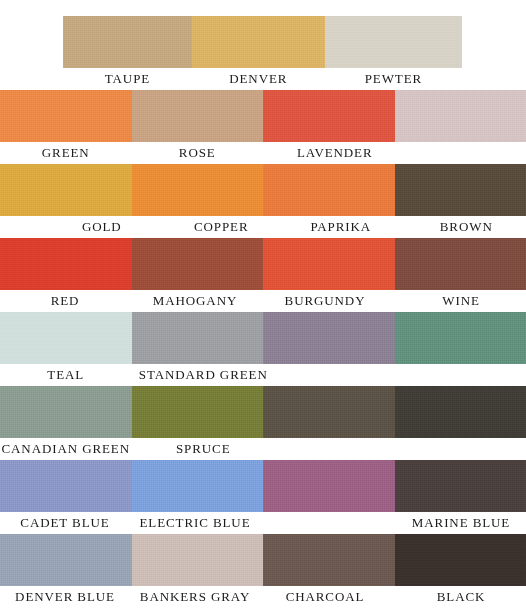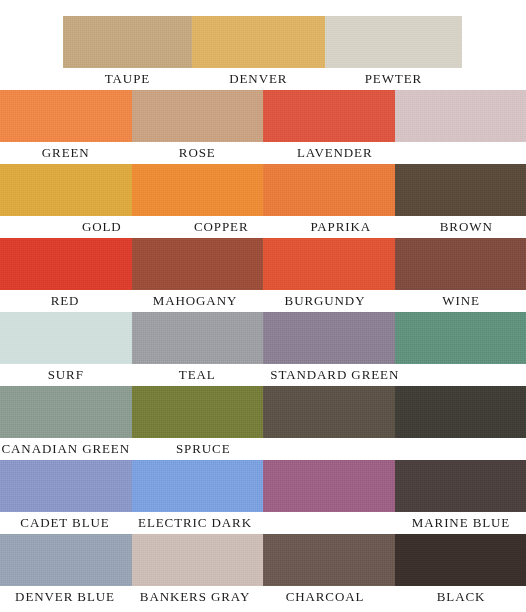--- a/index.html
+++ b/index.html
@@ -158,21 +158,20 @@
       </div>
     </div>
     <div class="swatch-row" style="top: 312px;">
       <div class="swatch-strip" style="height: 52px;">
         <div class="swatch" title="SURF" style="width: 25%; background-color: rgb(207, 223, 219);"></div>
         <div class="swatch" title="TEAL" style="width: 25%; background-color: rgb(156, 158, 163);"></div>
         <div class="swatch" title="BLUE" style="width: 25%; background-color: rgb(139, 127, 146);"></div>
         <div class="swatch" title="STANDARD GREEN" style="width: 25%; background-color: rgb(95, 145, 125);"></div>
       </div>
       <div class="label-strip" style="height: 22px;">
-        <div class="swatch-label" style="width: 25%;">SURF</div>
         <div class="swatch-label" style="width: 25%;">TEAL</div>
         <div class="swatch-label shift-right" style="width: 25%;">STANDARD GREEN</div>
       </div>
     </div>
     <div class="swatch-row" style="top: 386px;">
       <div class="swatch-strip" style="height: 52px;">
         <div class="swatch" title="EVERGREEN" style="width: 25%; background-color: rgb(138, 155, 144);"></div>
         <div class="swatch" title="CANADIAN GREEN" style="width: 25%; background-color: rgb(117, 124, 57);"></div>
         <div class="swatch" title="DARK GREEN" style="width: 25%; background-color: rgb(91, 82, 70);"></div>
         <div class="swatch" title="SPRUCE" style="width: 25%; background-color: rgb(64, 60, 54);"></div>
@@ -184,21 +183,21 @@
     </div>
     <div class="swatch-row" style="top: 460px;">
       <div class="swatch-strip" style="height: 52px;">
         <div class="swatch" title="CADET BLUE" style="width: 25%; background-color: rgb(138, 150, 200);"></div>
         <div class="swatch" title="ELECTRIC BLUE" style="width: 25%; background-color: rgb(123, 160, 223);"></div>
         <div class="swatch" title="PURPLE" style="width: 25%; background-color: rgb(156, 95, 132);"></div>
         <div class="swatch" title="MARINE BLUE" style="width: 25%; background-color: rgb(74, 63, 61);"></div>
       </div>
       <div class="label-strip" style="height: 22px;">
         <div class="swatch-label" style="width: 25%;">CADET BLUE</div>
-        <div class="swatch-label" style="width: 25%;">ELECTRIC DARK</div>
+        <div class="swatch-label" style="width: 25%;">ELECTRIC BLUE</div>
         <div class="swatch-label" style="width: 25%; margin-top: 48px;">PURPLE</div>
         <div class="swatch-label shift-right" style="width: 25%;">MARINE BLUE</div>
       </div>
     </div>
     <div class="swatch-row" style="top: 534px;">
       <div class="swatch-strip" style="height: 52px;">
         <div class="swatch" title="DENVER BLUE" style="width: 25%; background-color: rgb(151, 163, 180);"></div>
         <div class="swatch" title="BANKERS GRAY" style="width: 25%; background-color: rgb(204, 189, 181);"></div>
         <div class="swatch" title="CHARCOAL" style="width: 25%; background-color: rgb(107, 88, 80);"></div>
         <div class="swatch" title="BLACK" style="width: 25%; background-color: rgb(58, 47, 43);"></div>

